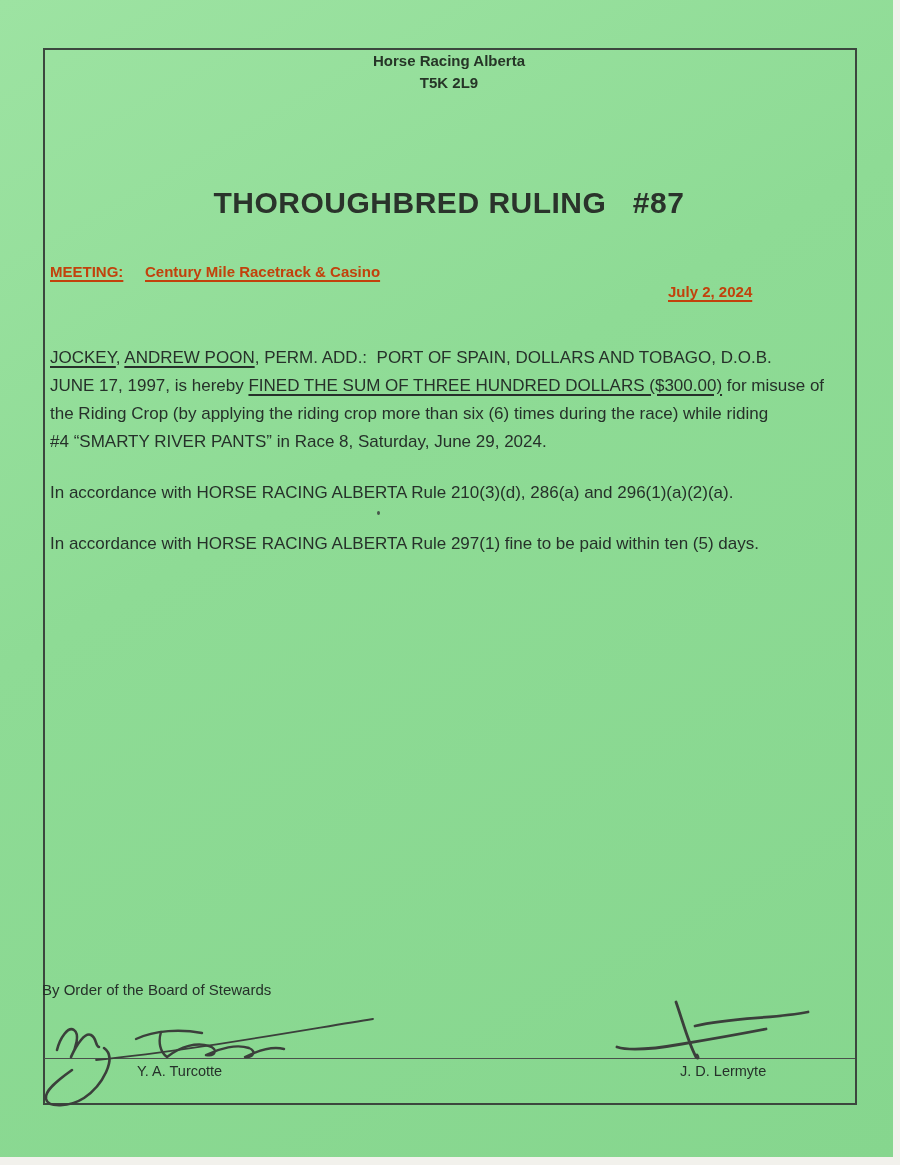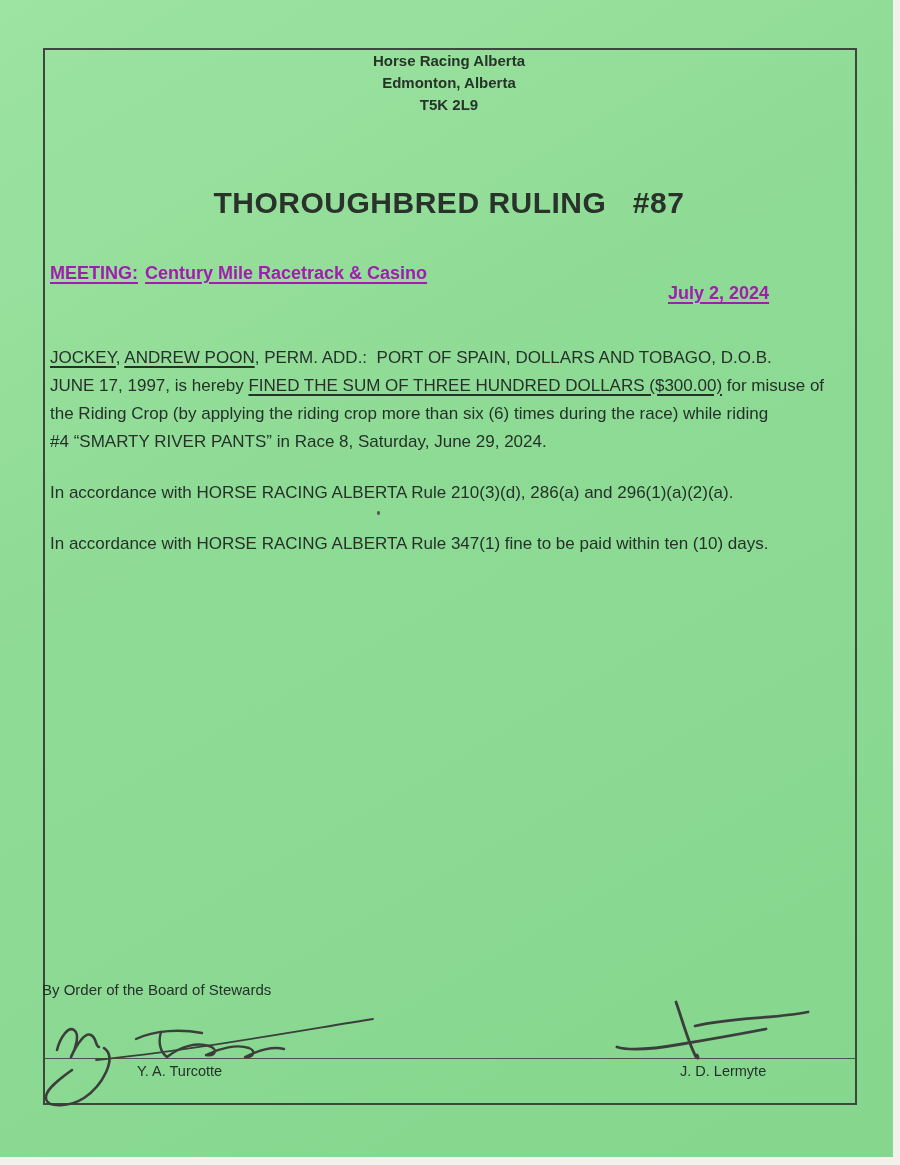--- a/index.html
+++ b/index.html
@@ -25,21 +25,21 @@
   .hdr {
     left: 43px; top: 50px; width: 812px;
     font-size: 15px; font-weight: bold; line-height: 22px;
     text-align: center; color: #263527;
   }
   .title {
     left: 43px; top: 186px; width: 812px;
     font-size: 30px; font-weight: 600; letter-spacing: 0.5px;
     text-align: center; color: #2a332b; white-space: pre;
   }
-  .meeting { top: 263px; font-size: 18px; font-weight: bold; color: #a21caf; }
+  .meeting { top: 263px; font-size: 15px; font-weight: bold; color: #c2410c; }
   .u {
     text-decoration: underline;
     text-underline-offset: 3px;
     text-decoration-thickness: 1.5px;
   }
   .bodytext {
     left: 50px; width: 812px;
     font-size: 17px; line-height: 28px; color: #26312a;
   }
   .speck {
@@ -65,40 +65,39 @@
   }
 </style>
 </head>
 <body>
 
 <div class="paper"></div>
 <div class="border-box"></div>
 
 <div class="abs hdr">
   <div>Horse Racing Alberta</div>
-  <div>Edmonton, Alberta</div>
   <div>T5K 2L9</div>
 </div>
 
 <div class="abs title">THOROUGHBRED RULING   #87</div>
 
 <div class="abs meeting u" style="left:50px;">MEETING:</div>
 <div class="abs meeting u" style="left:145px;">Century Mile Racetrack &amp; Casino</div>
 <div class="abs meeting u" style="left:668px;margin-top:20px;">July 2, 2024</div>
 
 <div class="abs bodytext" style="top:344px;">
   <div class="pre"><span class="u">JOCKEY</span><span>, </span><span class="u">ANDREW POON</span><span>, PERM. ADD.:  PORT OF SPAIN, DOLLARS AND TOBAGO, D.O.B.</span></div>
   <div class="pre"><span>JUNE 17, 1997, is hereby </span><span class="u">FINED THE SUM OF THREE HUNDRED DOLLARS ($300.00)</span><span> for misuse of</span></div>
   <div class="pre">the Riding Crop (by applying the riding crop more than six (6) times during the race) while riding</div>
   <div class="pre">#4 “SMARTY RIVER PANTS” in Race 8, Saturday, June 29, 2024.</div>
 </div>
 
 <div class="abs bodytext" style="top:479px;">In accordance with HORSE RACING ALBERTA Rule 210(3)(d), 286(a) and 296(1)(a)(2)(a).</div>
 <div class="abs speck"></div>
-<div class="abs bodytext" style="top:530px;">In accordance with HORSE RACING ALBERTA Rule 347(1) fine to be paid within ten (10) days.</div>
+<div class="abs bodytext" style="top:530px;">In accordance with HORSE RACING ALBERTA Rule 297(1) fine to be paid within ten (5) days.</div>
 
 <div class="abs byorder">By Order of the Board of Stewards</div>
 <div class="abs sig-rule"></div>
 <div class="abs sig-name left-name">Y. A. Turcotte</div>
 <div class="abs sig-name right-name">J. D. Lermyte</div>
 
 <svg class="signatures" viewBox="0 0 900 1165">
   <g>
     <path stroke-width="2.6" d="M 57,1050 C 60,1038 68,1026 74,1030 C 80,1034 76,1048 71,1057 C 77,1044 85,1032 91,1035 C 97,1038 95,1046 99,1047"></path>
     <path stroke-width="2.6" d="M 104,1048 C 118,1058 102,1086 84,1098 C 70,1107 48,1108 46,1099 C 44,1091 58,1080 72,1070"></path>

